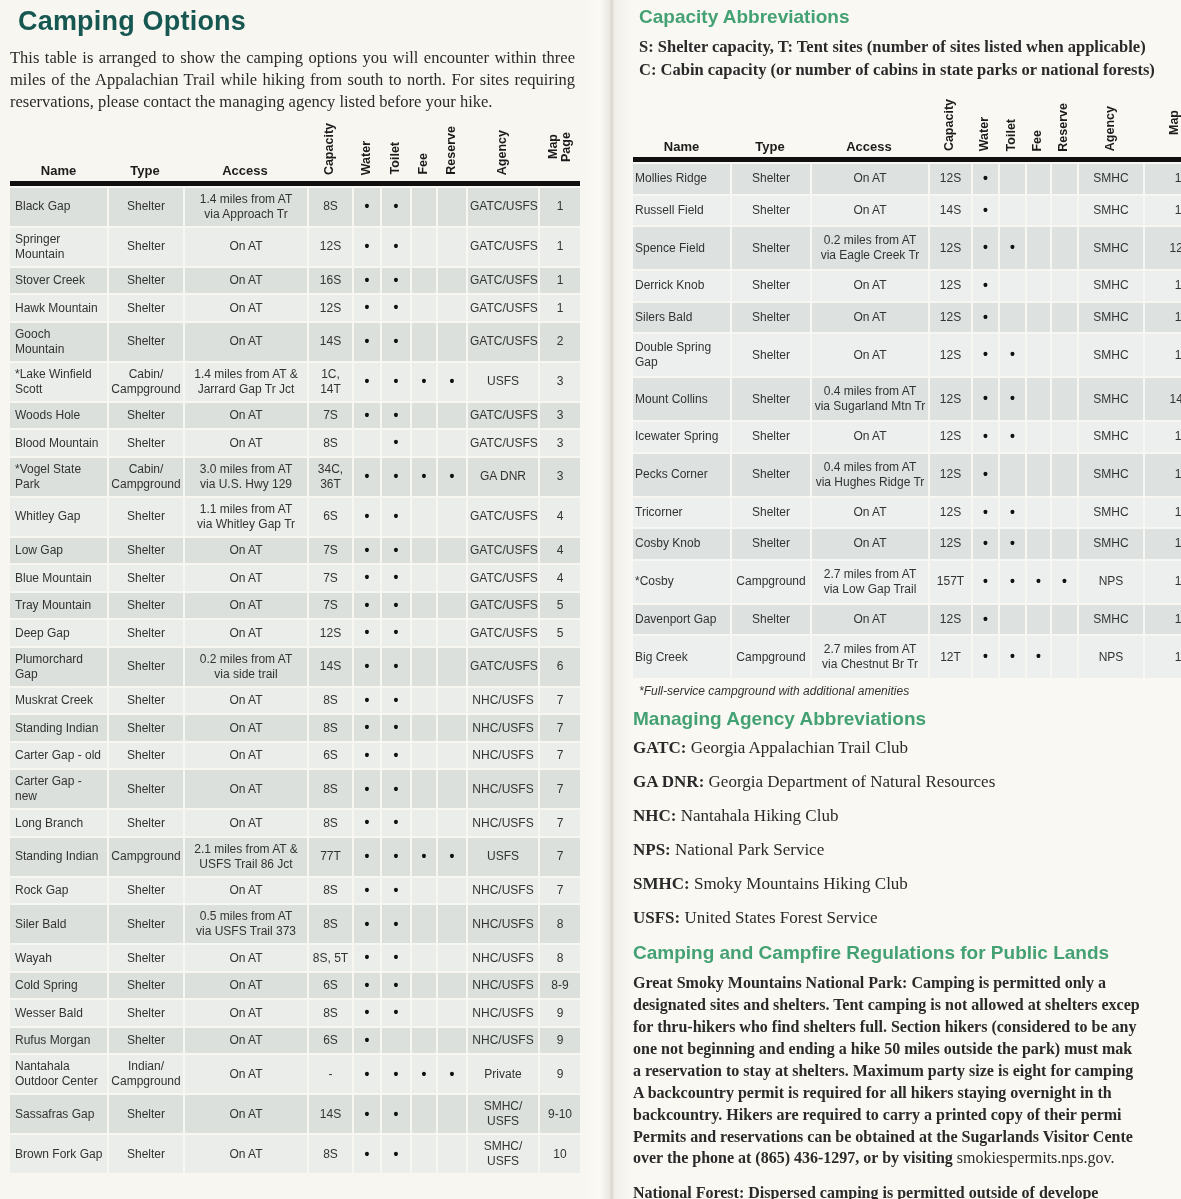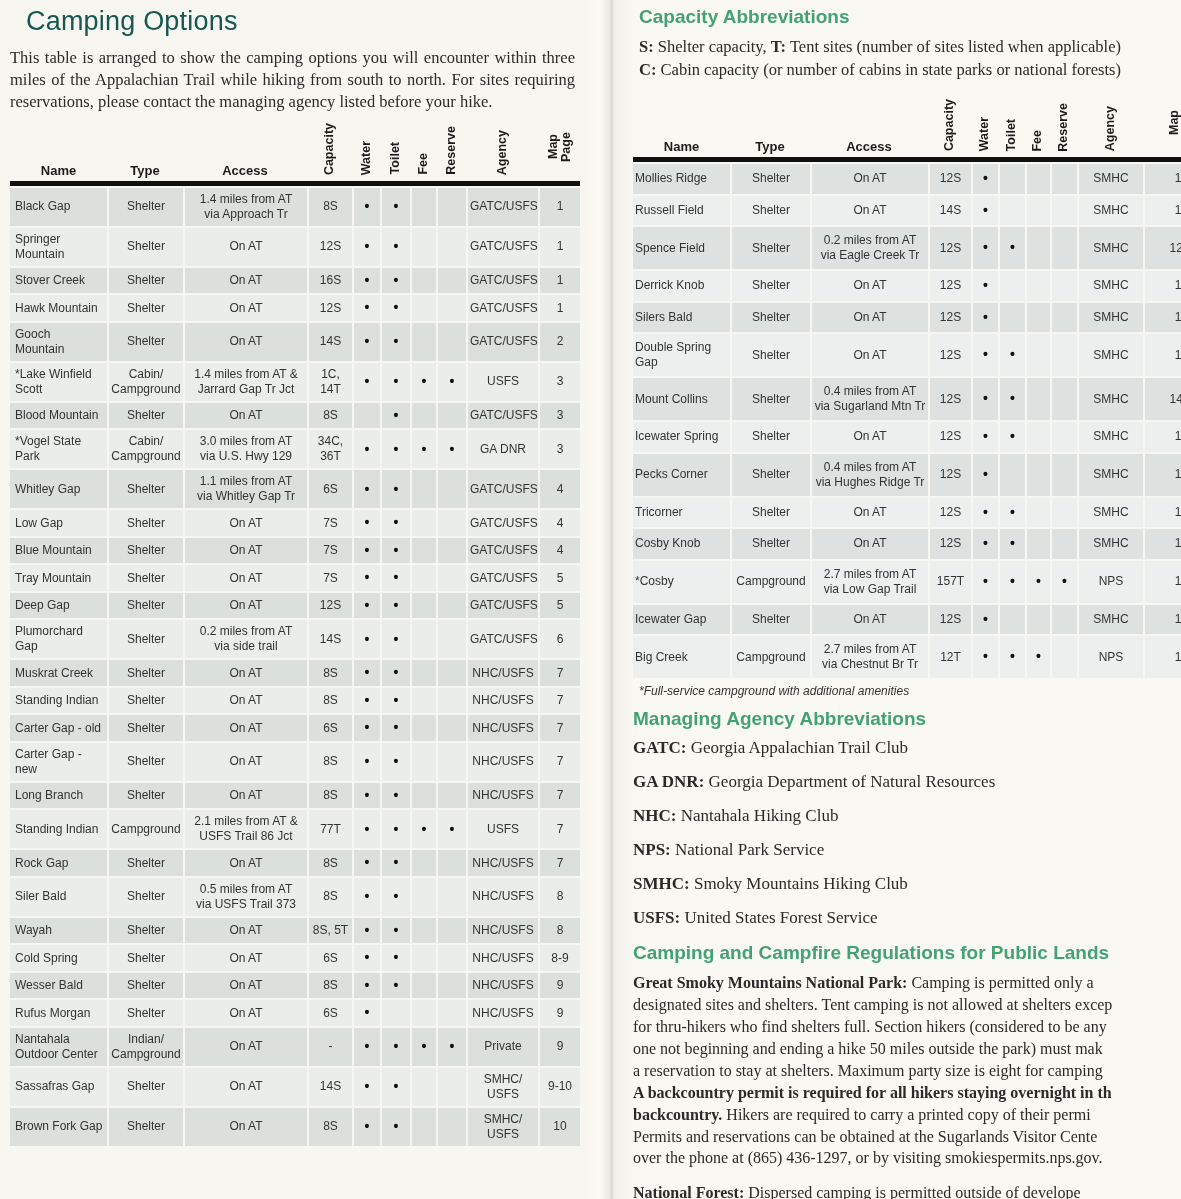--- a/index.html
+++ b/index.html
@@ -11,24 +11,24 @@
     position:relative;
   }
   
   .page-left  { position:absolute; left:0;   top:0; width:585px;  height:1199px; padding:6px 4px 0 10px; }
   .page-right { position:absolute; left:633px; top:0; width:548px; height:1199px; overflow:hidden; background:#f9f8f2; }
   .gutter {
     position:absolute; left:585px; top:0; width:48px; height:1199px;
     background:linear-gradient(90deg,#f7f6f0 0%,#fbfaf5 30%,#e9e7e0 52%,#d9d7cf 55%,#f1efe9 62%,#f9f8f2 100%);
   }
   
-  h1.title { font-size:27px; font-weight:normal; color:#175751; letter-spacing:.2px; margin:0 0 10px 16px; }
+  h1.title { font-size:27px; font-weight:bold; color:#175751; letter-spacing:.2px; margin:0 0 10px 8px; }
   h2.green { font-size:19px; font-weight:bold; color:#44a173; margin:2px 0 8px 0; }
   p.intro  { font-family:"Liberation Serif", serif; font-size:16.5px; line-height:1.33; text-align:justify; width:565px; margin-bottom:6px; }
-  .seg-normal { font-weight:normal; font-style:normal;text-align:center; }
+  .seg-normal { font-weight:bold; font-style:normal;text-align:center; }
   .seg-bold   { font-weight:bold; }
   .seg-italic { }
   .textblock  { font-family:"Liberation Serif", serif; font-size:16px; line-height:1.37; white-space:pre-line; width:560px; }
   .cap-abbrev { font-size:16.5px; margin-bottom:4px; }
   .regs-para  { margin-bottom:13px; }
   
   .agency-line { font-family:"Liberation Serif", serif; font-size:17px; margin:0 0 14px 0; }
   .agency-line .b { font-weight:bold; }
   
   table.camp { border-collapse:separate; border-spacing:0; table-layout:fixed; font-size:12px; color:#333; }
@@ -158,20 +158,32 @@
           <td>1C,
 14T</td>
           <td class="dot">•</td>
           <td class="dot">•</td>
           <td class="dot">•</td>
           <td class="dot">•</td>
           <td>USFS</td>
           <td>3</td>
         </tr>
         <tr>
+          <td>Woods Hole</td>
+          <td>Shelter</td>
+          <td>On AT</td>
+          <td>7S</td>
+          <td class="dot">•</td>
+          <td class="dot">•</td>
+          <td class="dot"></td>
+          <td class="dot"></td>
+          <td>GATC/USFS</td>
+          <td>3</td>
+        </tr>
+        <tr>
           <td>Blood Mountain</td>
           <td>Shelter</td>
           <td>On AT</td>
           <td>8S</td>
           <td class="dot"></td>
           <td class="dot">•</td>
           <td class="dot"></td>
           <td class="dot"></td>
           <td>GATC/USFS</td>
           <td>3</td>
@@ -626,21 +638,21 @@
 via Low Gap Trail</td>
           <td>157T</td>
           <td class="dot">•</td>
           <td class="dot">•</td>
           <td class="dot">•</td>
           <td class="dot">•</td>
           <td>NPS</td>
           <td>17</td>
         </tr>
         <tr>
-          <td>Icewater Gap</td>
+          <td>Davenport Gap</td>
           <td>Shelter</td>
           <td>On AT</td>
           <td>12S</td>
           <td class="dot">•</td>
           <td class="dot"></td>
           <td class="dot"></td>
           <td class="dot"></td>
           <td>SMHC</td>
           <td>17</td>
         </tr>

